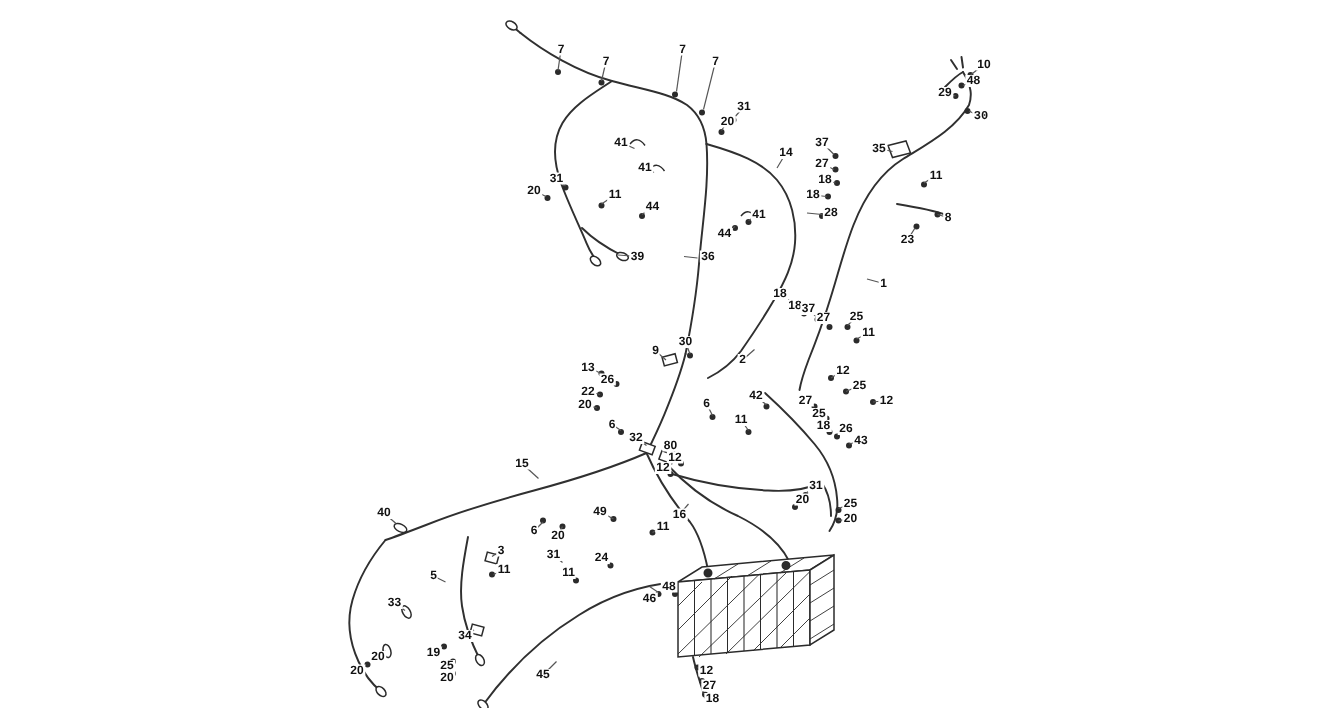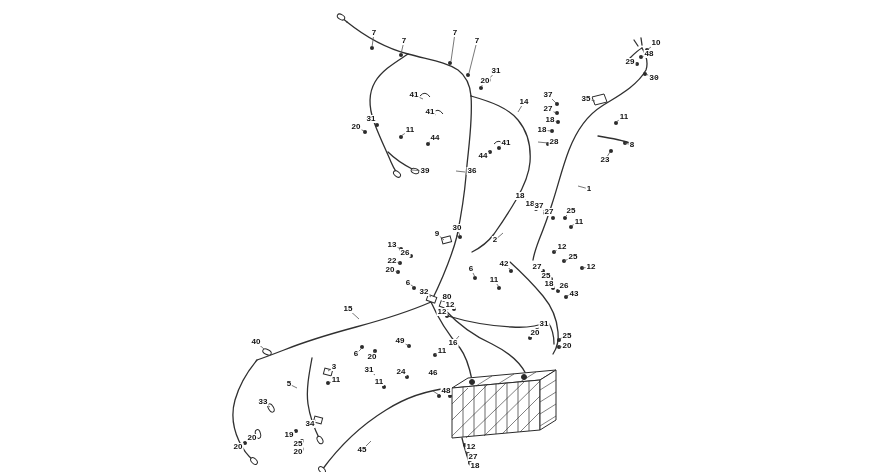--- a/index.html
+++ b/index.html
@@ -327,21 +327,21 @@
       <span class="callout" style="left: 567px; top: 346px; color: rgb(17, 17, 17);">20</span>
       <span class="callout" style="left: 256px; top: 342px; color: rgb(17, 17, 17);">40</span>
       <span class="callout" style="left: 356px; top: 354px; color: rgb(17, 17, 17);">6</span>
       <span class="callout" style="left: 372px; top: 357px; color: rgb(17, 17, 17);">20</span>
       <span class="callout" style="left: 334px; top: 367px; color: rgb(17, 17, 17);">3</span>
       <span class="callout" style="left: 336px; top: 380px; color: rgb(17, 17, 17);">11</span>
       <span class="callout" style="left: 369px; top: 370px; color: rgb(17, 17, 17);">31</span>
       <span class="callout" style="left: 379px; top: 382px; color: rgb(17, 17, 17);">11</span>
       <span class="callout" style="left: 401px; top: 372px; color: rgb(17, 17, 17);">24</span>
       <span class="callout" style="left: 289px; top: 384px; color: rgb(17, 17, 17);">5</span>
-      <span class="callout" style="left: 433px; top: 373px; color: rgb(17, 17, 17);">46</span>
+      <span class="callout" style="left: 433px; top: 399px; color: rgb(17, 17, 17);">46</span>
       <span class="callout" style="left: 446px; top: 391px; color: rgb(17, 17, 17);">48</span>
       <span class="callout" style="left: 263px; top: 402px; color: rgb(17, 17, 17);">33</span>
       <span class="callout" style="left: 310px; top: 424px; color: rgb(17, 17, 17);">34</span>
       <span class="callout" style="left: 289px; top: 435px; color: rgb(17, 17, 17);">19</span>
       <span class="callout" style="left: 298px; top: 444px; color: rgb(17, 17, 17);">25</span>
       <span class="callout" style="left: 298px; top: 452px; color: rgb(17, 17, 17);">20</span>
       <span class="callout" style="left: 252px; top: 438px; color: rgb(17, 17, 17);">20</span>
       <span class="callout" style="left: 238px; top: 447px; color: rgb(17, 17, 17);">20</span>
       <span class="callout" style="left: 362px; top: 450px; color: rgb(17, 17, 17);">45</span>
       <span class="callout" style="left: 471px; top: 447px; color: rgb(17, 17, 17);">12</span>

